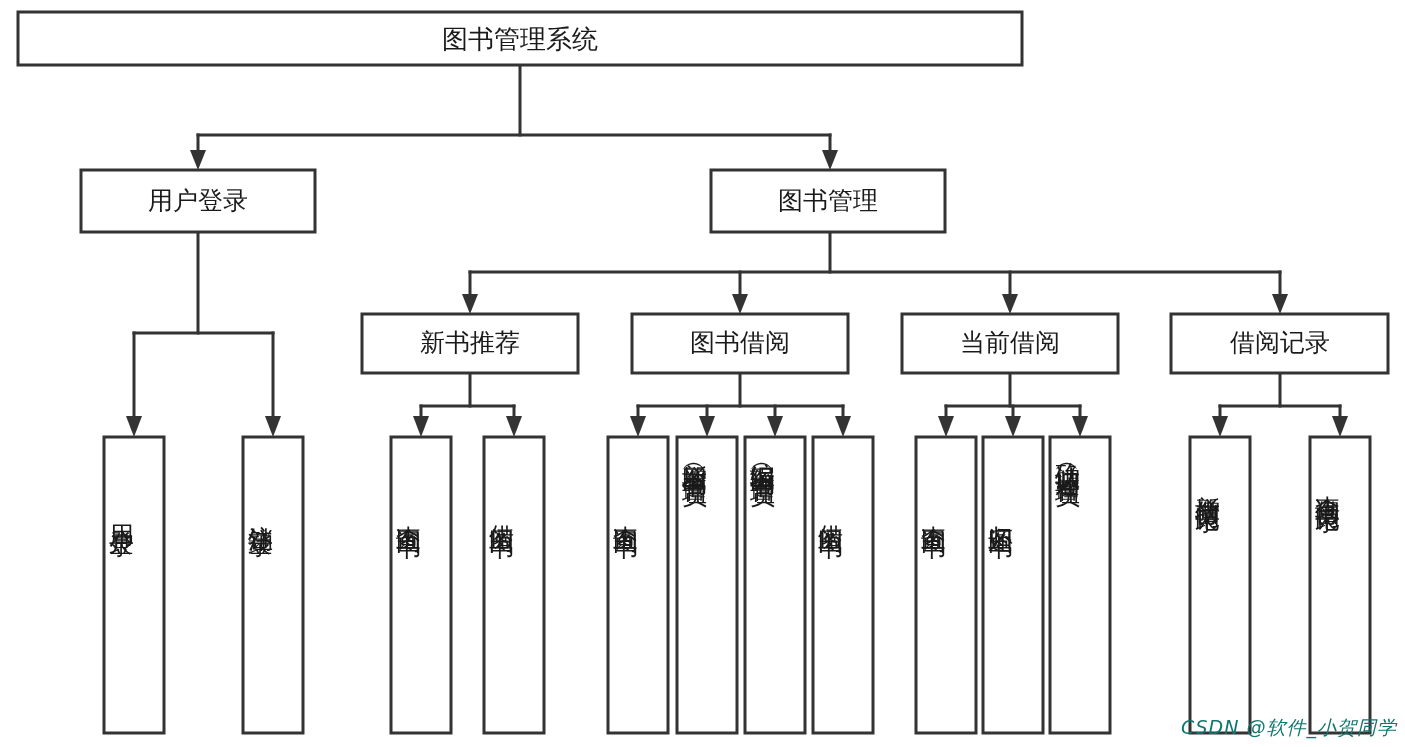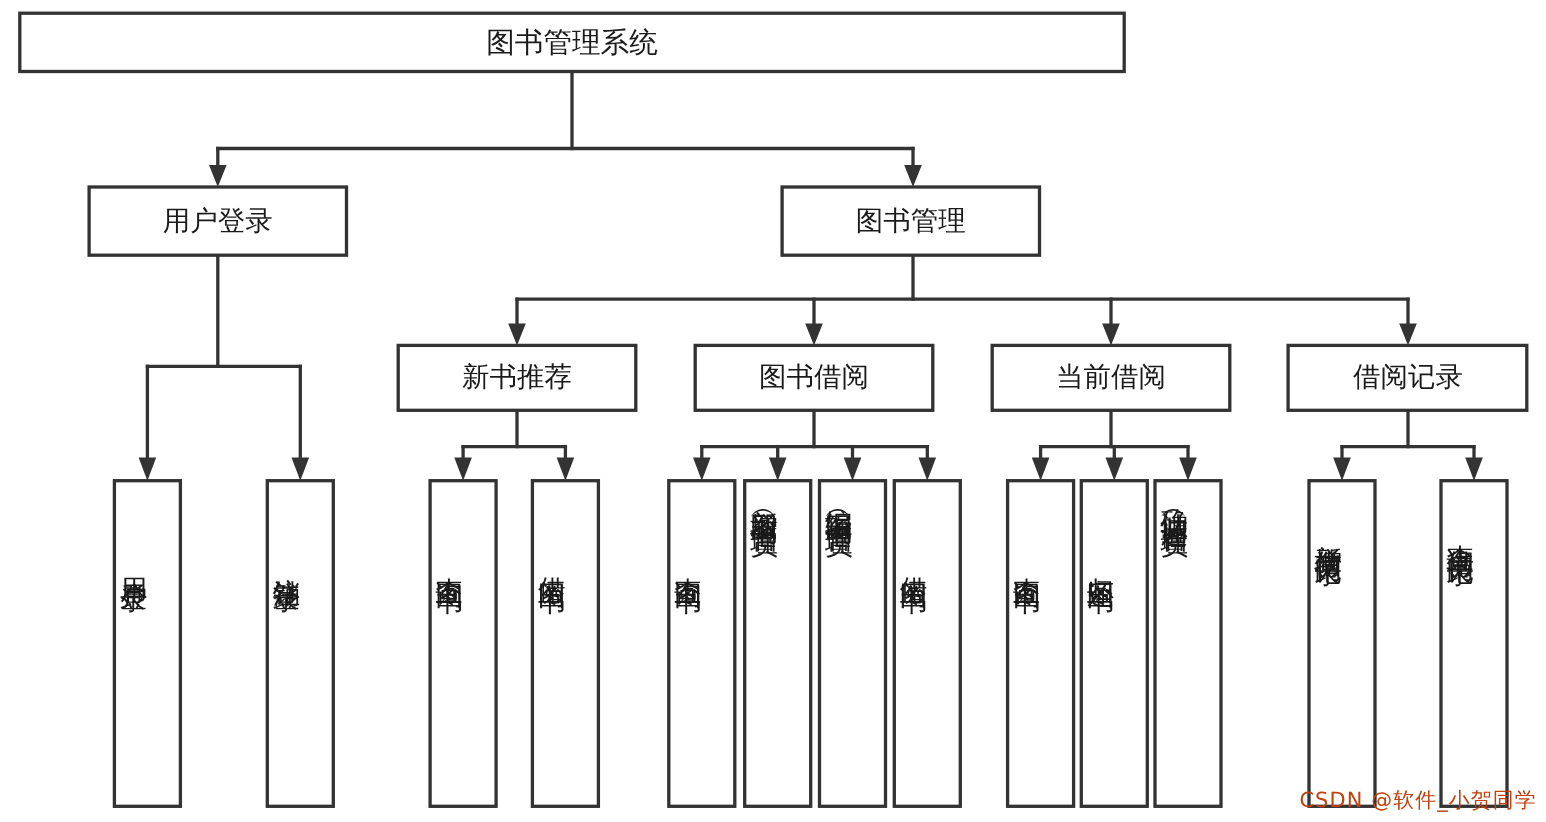--- a/index.html
+++ b/index.html
@@ -63,23 +63,24 @@
     white-space: nowrap;
     text-align: left;
     pointer-events: none;
   }
   .watermark {
     position: absolute;
     right: 8px;
     bottom: 6px;
     font-family: "DejaVu Sans", "Liberation Sans", sans-serif;
     font-size: 19px;
-    color: #c2410c;
+    color: #0f766e;
     letter-spacing: 1px;
     white-space: nowrap;
+    font-style: italic;
   }
 </style>
 </head>
 <body>
 
 <div id="diagram-root">
 
   <svg id="flow" viewBox="0 0 1405 747" xmlns="http://www.w3.org/2000/svg">
 
     <g>

